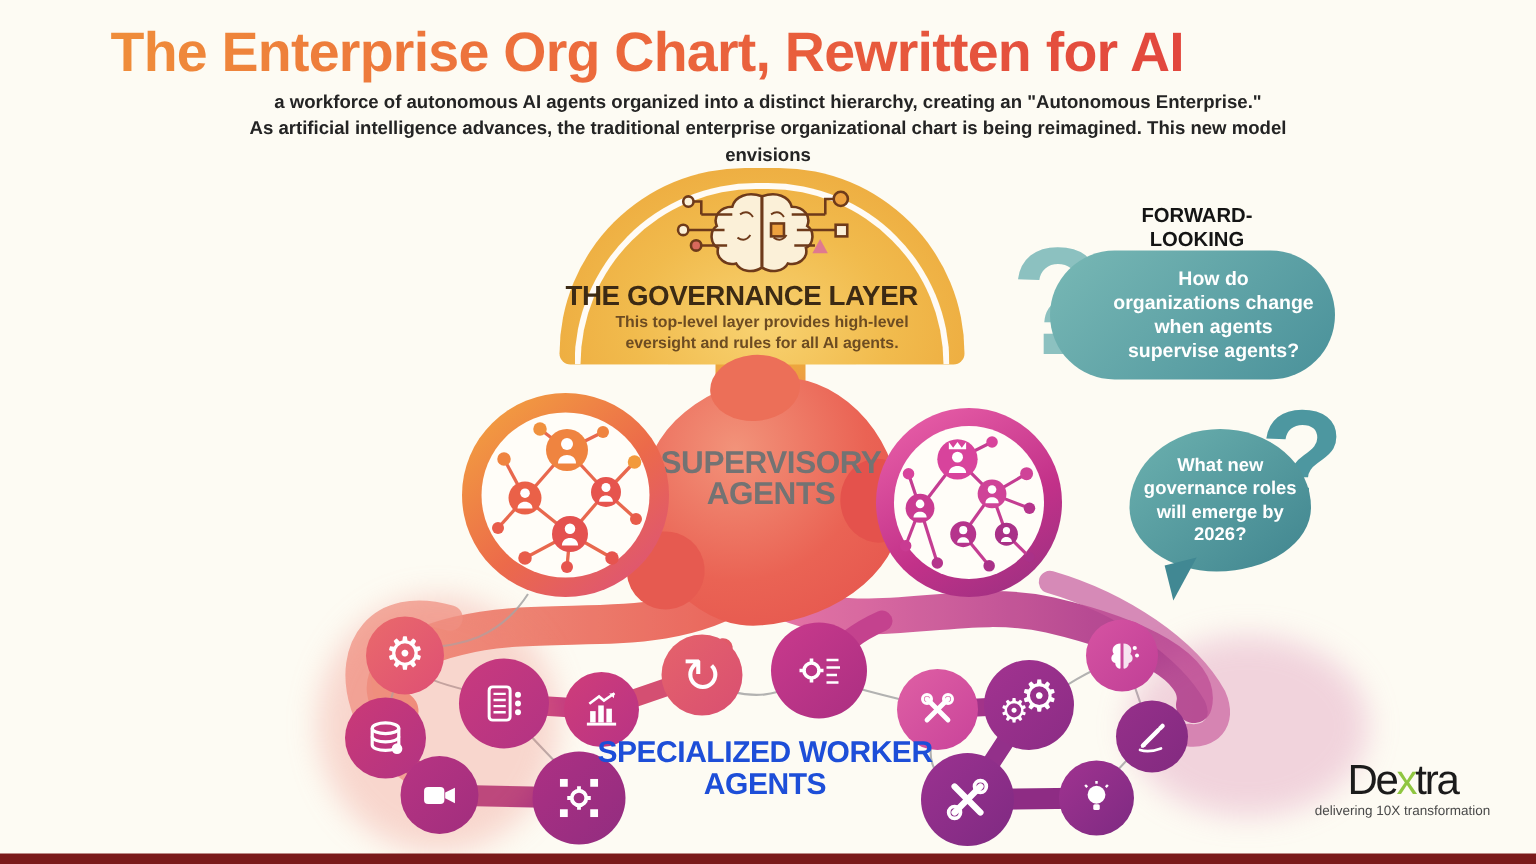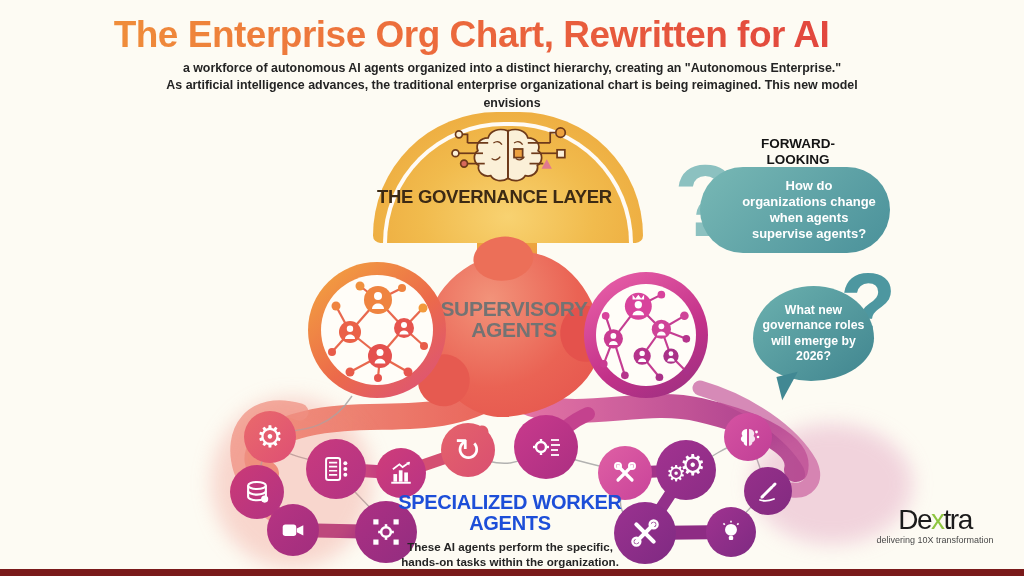--- a/index.html
+++ b/index.html
@@ -2,21 +2,21 @@
 <html><head>
 <meta charset="utf-8">
 <style>
   html,body{margin:0;padding:0;background:#e8e8e8;}
   .canvas{position:relative;width:1024px;height:576px;overflow:hidden;background:#fdfbf3;
           font-family:"Liberation Sans","DejaVu Sans",sans-serif;}
   .abs{position:absolute;}
   
   .title{top:14px;left:0;width:863px;text-align:center;font-size:37px;font-weight:bold;letter-spacing:-.5px;
          background:linear-gradient(90deg,#f0953a 0%,#ec6b3c 45%,#e0403e 100%);
-         -webkit-background-clip:text;background-clip:text;color:transparent;margin-left:40px;}
+         -webkit-background-clip:text;background-clip:text;color:transparent;}
   .subtitle{top:60px;left:162px;width:700px;text-align:center;font-size:12.4px;line-height:1.4;color:#242424;font-weight:bold;}
   
   .dome{left:373px;top:112px;width:270px;height:131px;border-radius:135px 135px 8px 8px;
         background:radial-gradient(ellipse at 50% 80%,#f8d271 0%,#f1bb4d 45%,#edaa3e 82%,#f0ad42 100%);}
   .dome-ring{position:absolute;left:10px;right:10px;top:10px;bottom:0;border:4px solid rgba(255,255,255,.95);
              border-bottom:none;border-radius:125px 125px 0 0;}
   .stem{left:477px;top:240px;width:60px;height:34px;border-radius:0 0 20px 20px;
         background:linear-gradient(#eda93c,#ee8a4e);}
   .gov-icon{left:0;right:0;top:12px;display:flex;justify-content:center;}
   .gov-title{left:4px;right:0;top:74px;text-align:left;font-size:18.5px;font-weight:bold;color:#3c2a14;letter-spacing:-.3px;}
@@ -151,20 +151,21 @@
           <path d="M112 34 H142"></path>
           <path d="M110 46 H126"></path>
           <circle cx="146" cy="10" r="5.5" fill="#eda13f"></circle>
           <rect x="142" y="30" width="9" height="9" fill="#fbf0d8"></rect>
           <rect x="92" y="29" width="10" height="10" fill="#eda13f"></rect>
           <polygon points="124,52 136,52 130,41" fill="#e0798f" stroke="none"></polygon>
         </g>
       </svg>
     </div>
     <div class="abs gov-title">THE GOVERNANCE LAYER</div>
+    <div class="abs gov-desc">This top-level layer provides high-level eversight and rules for all AI agents.</div>
   </div>
 
   <div class="abs blob">
     <div class="blob-bump" style="left:52px;top:-16px;width:60px;height:44px;background:#ec6f58;"></div>
     <div class="blob-bump" style="left:-14px;top:96px;width:52px;height:52px;background:#e65a50;"></div>
     <div class="blob-bump" style="left:132px;top:60px;width:50px;height:56px;background:#e4524c;"></div>
   </div>
   <div class="abs sup-text">
     <div class="sup-title">SUPERVISORY AGENTS</div>
   </div>
@@ -428,21 +429,20 @@
       <g stroke="#fff" stroke-width="1.5">
         <line x1="12" y1="1.5" x2="12" y2="3.2"></line>
           <line x1="5" y1="4" x2="6.3" y2="5.3"></line>
         <line x1="19" y1="4" x2="17.7" y2="5.3"></line>
         </g>
       </svg>
     </div>
 
   <div class="abs worker-text">
     <div class="worker-title">SPECIALIZED WORKER AGENTS</div>
-    <div class="worker-desc">These AI agents perform the specific, hands-on tasks within the organization.</div>
   </div>
 
   <div class="abs brand">
     <div class="brand-name"><span>De</span><span style="color:#8fc640;">x</span><span>tra</span></div>
     <div class="brand-tag">delivering 10X transformation</div>
   </div>
 
   <div class="abs bottom-bar" style="background:#7a1a1a;"></div>
 </div>
 

